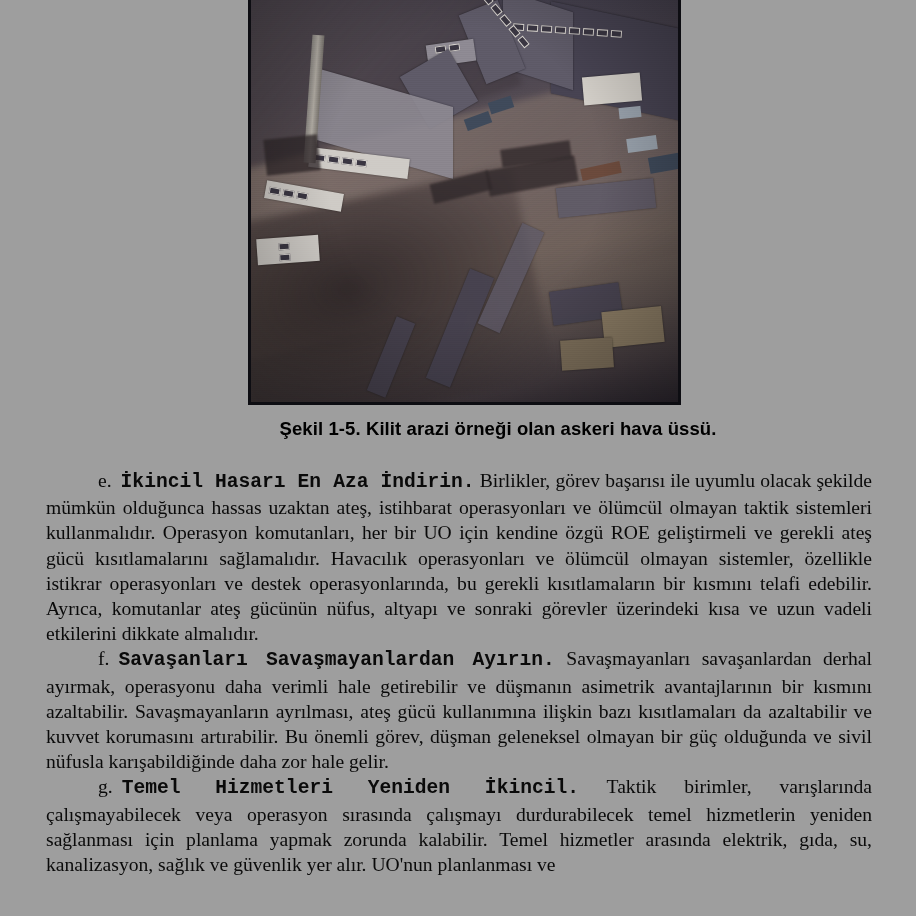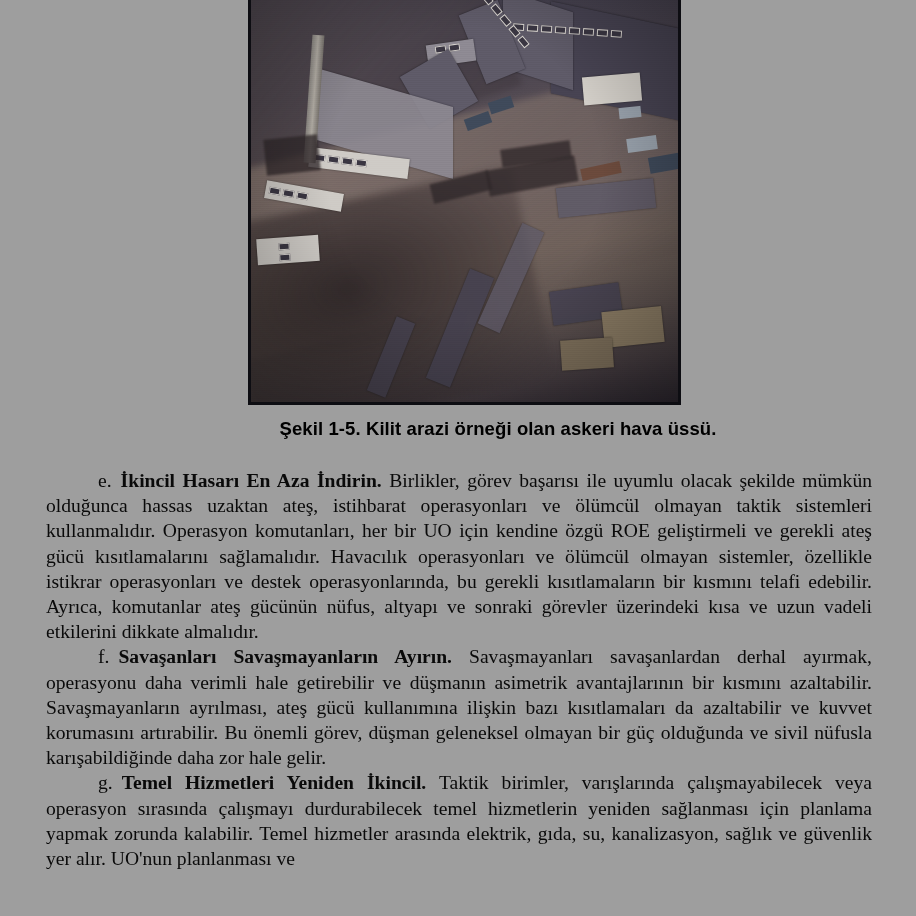--- a/index.html
+++ b/index.html
@@ -173,20 +173,21 @@
     text-align: justify;
   }
   .body-text p.last {
     text-align: justify;
   }
   .body-text .lbl {
     font-weight: normal;
   }
   .body-text .run-head {
     font-weight: bold;
+    font-family: Liberation Mono, monospace;
   }
   .body-text .sp {
     display: inline-block;
     width: 9px;
   }
 </style>
 </head>
 <body>
 
 <div class="page">
@@ -286,21 +287,21 @@
   </div>
 
   <div class="body-text">
 
     <p>
       <span class="lbl">e.</span><span class="sp"></span><span class="run-head">İkincil Hasarı En Aza İndirin.</span>
       <span>Birlikler, görev başarısı ile uyumlu olacak şekilde mümkün olduğunca hassas uzaktan ateş, istihbarat operasyonları ve ölümcül olmayan taktik sistemleri kullanmalıdır. Operasyon komutanları, her bir UO için kendine özgü ROE geliştirmeli ve gerekli ateş gücü kısıtlamalarını sağlamalıdır. Havacılık operasyonları ve ölümcül olmayan sistemler, özellikle istikrar operasyonları ve destek operasyonlarında, bu gerekli kısıtlamaların bir kısmını telafi edebilir. Ayrıca, komutanlar ateş gücünün nüfus, altyapı ve sonraki görevler üzerindeki kısa ve uzun vadeli etkilerini dikkate almalıdır.</span>
     </p>
 
     <p>
-      <span class="lbl">f.</span><span class="sp"></span><span class="run-head">Savaşanları Savaşmayanların Ayırın.</span>
+      <span class="lbl">f.</span><span class="sp"></span><span class="run-head">Savaşanları Savaşmayanlardan Ayırın.</span>
       <span>Savaşmayanları savaşanlardan derhal ayırmak, operasyonu daha verimli hale getirebilir ve düşmanın asimetrik avantajlarının bir kısmını azaltabilir. Savaşmayanların ayrılması, ateş gücü kullanımına ilişkin bazı kısıtlamaları da azaltabilir ve kuvvet korumasını artırabilir. Bu önemli görev, düşman geleneksel olmayan bir güç olduğunda ve sivil nüfusla karışabildiğinde daha zor hale gelir.</span>
     </p>
 
     <p class="last">
       <span class="lbl">g.</span><span class="sp"></span><span class="run-head">Temel Hizmetleri Yeniden İkincil.</span>
       <span>Taktik birimler, varışlarında çalışmayabilecek veya operasyon sırasında çalışmayı durdurabilecek temel hizmetlerin yeniden sağlanması için planlama yapmak zorunda kalabilir. Temel hizmetler arasında elektrik, gıda, su, kanalizasyon, sağlık ve güvenlik yer alır. UO'nun planlanması ve</span>
     </p>
 
   </div>
 

